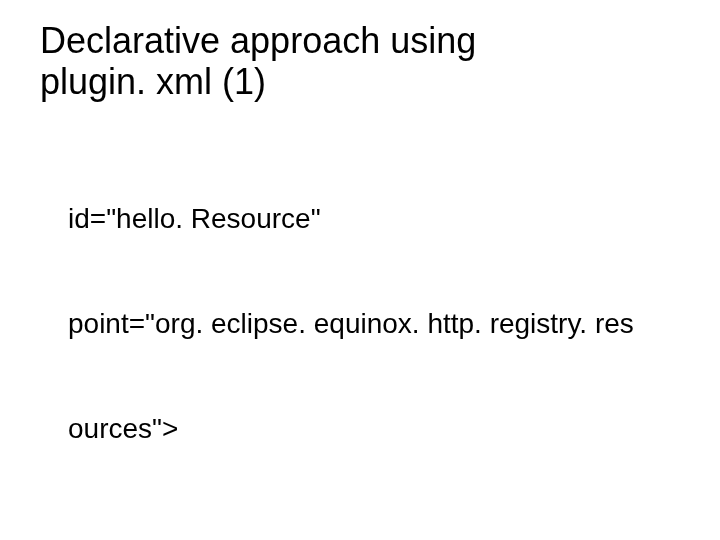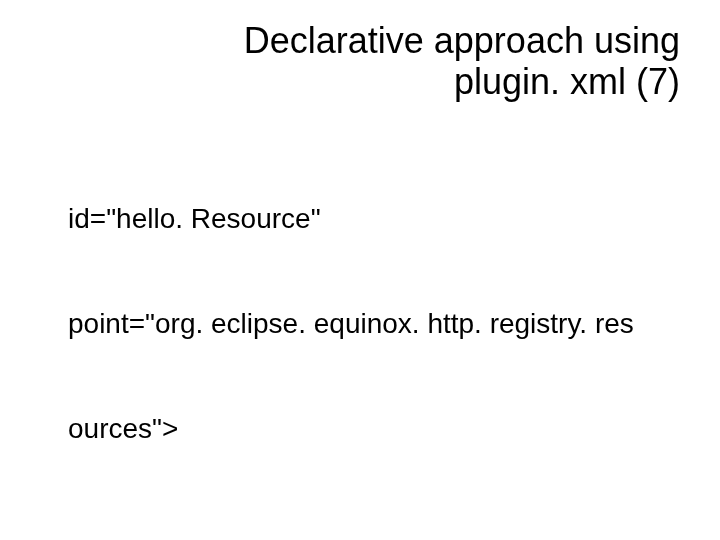--- a/index.html
+++ b/index.html
@@ -11,41 +11,41 @@
     font-family: Arial, Helvetica, sans-serif;
     color: #000000;
   }
   .slide {
     width: 720px;
     height: 540px;
     box-sizing: border-box;
     padding: 20px 40px 40px 40px;
   }
   .title {
-    text-align: right;
+    text-align: left;
     font-size: 36px;
     line-height: 1.15;
     margin: 0 0 28px 0;
     font-weight: normal;
   }
   .code {
     font-size: 28px;
     line-height: 1.25;
     white-space: pre-wrap;
     word-break: break-word;
   }
   .i1 { padding-left: 28px; display: block; }
 </style>
 </head>
 <body>
 
 <div class="slide">
   <h1 class="title">
     <span>Declarative approach using</span><br>
-    <span>plugin. xml (7)</span>
+    <span>plugin. xml (1)</span>
   </h1>
 
   <div class="code">
     <span class="i1">id="hello. Resource"</span>
     <span class="i1">point="org. eclipse. equinox. http. registry. res</span>
     <span class="i1">ources"&gt;</span>
     
     
     
     

